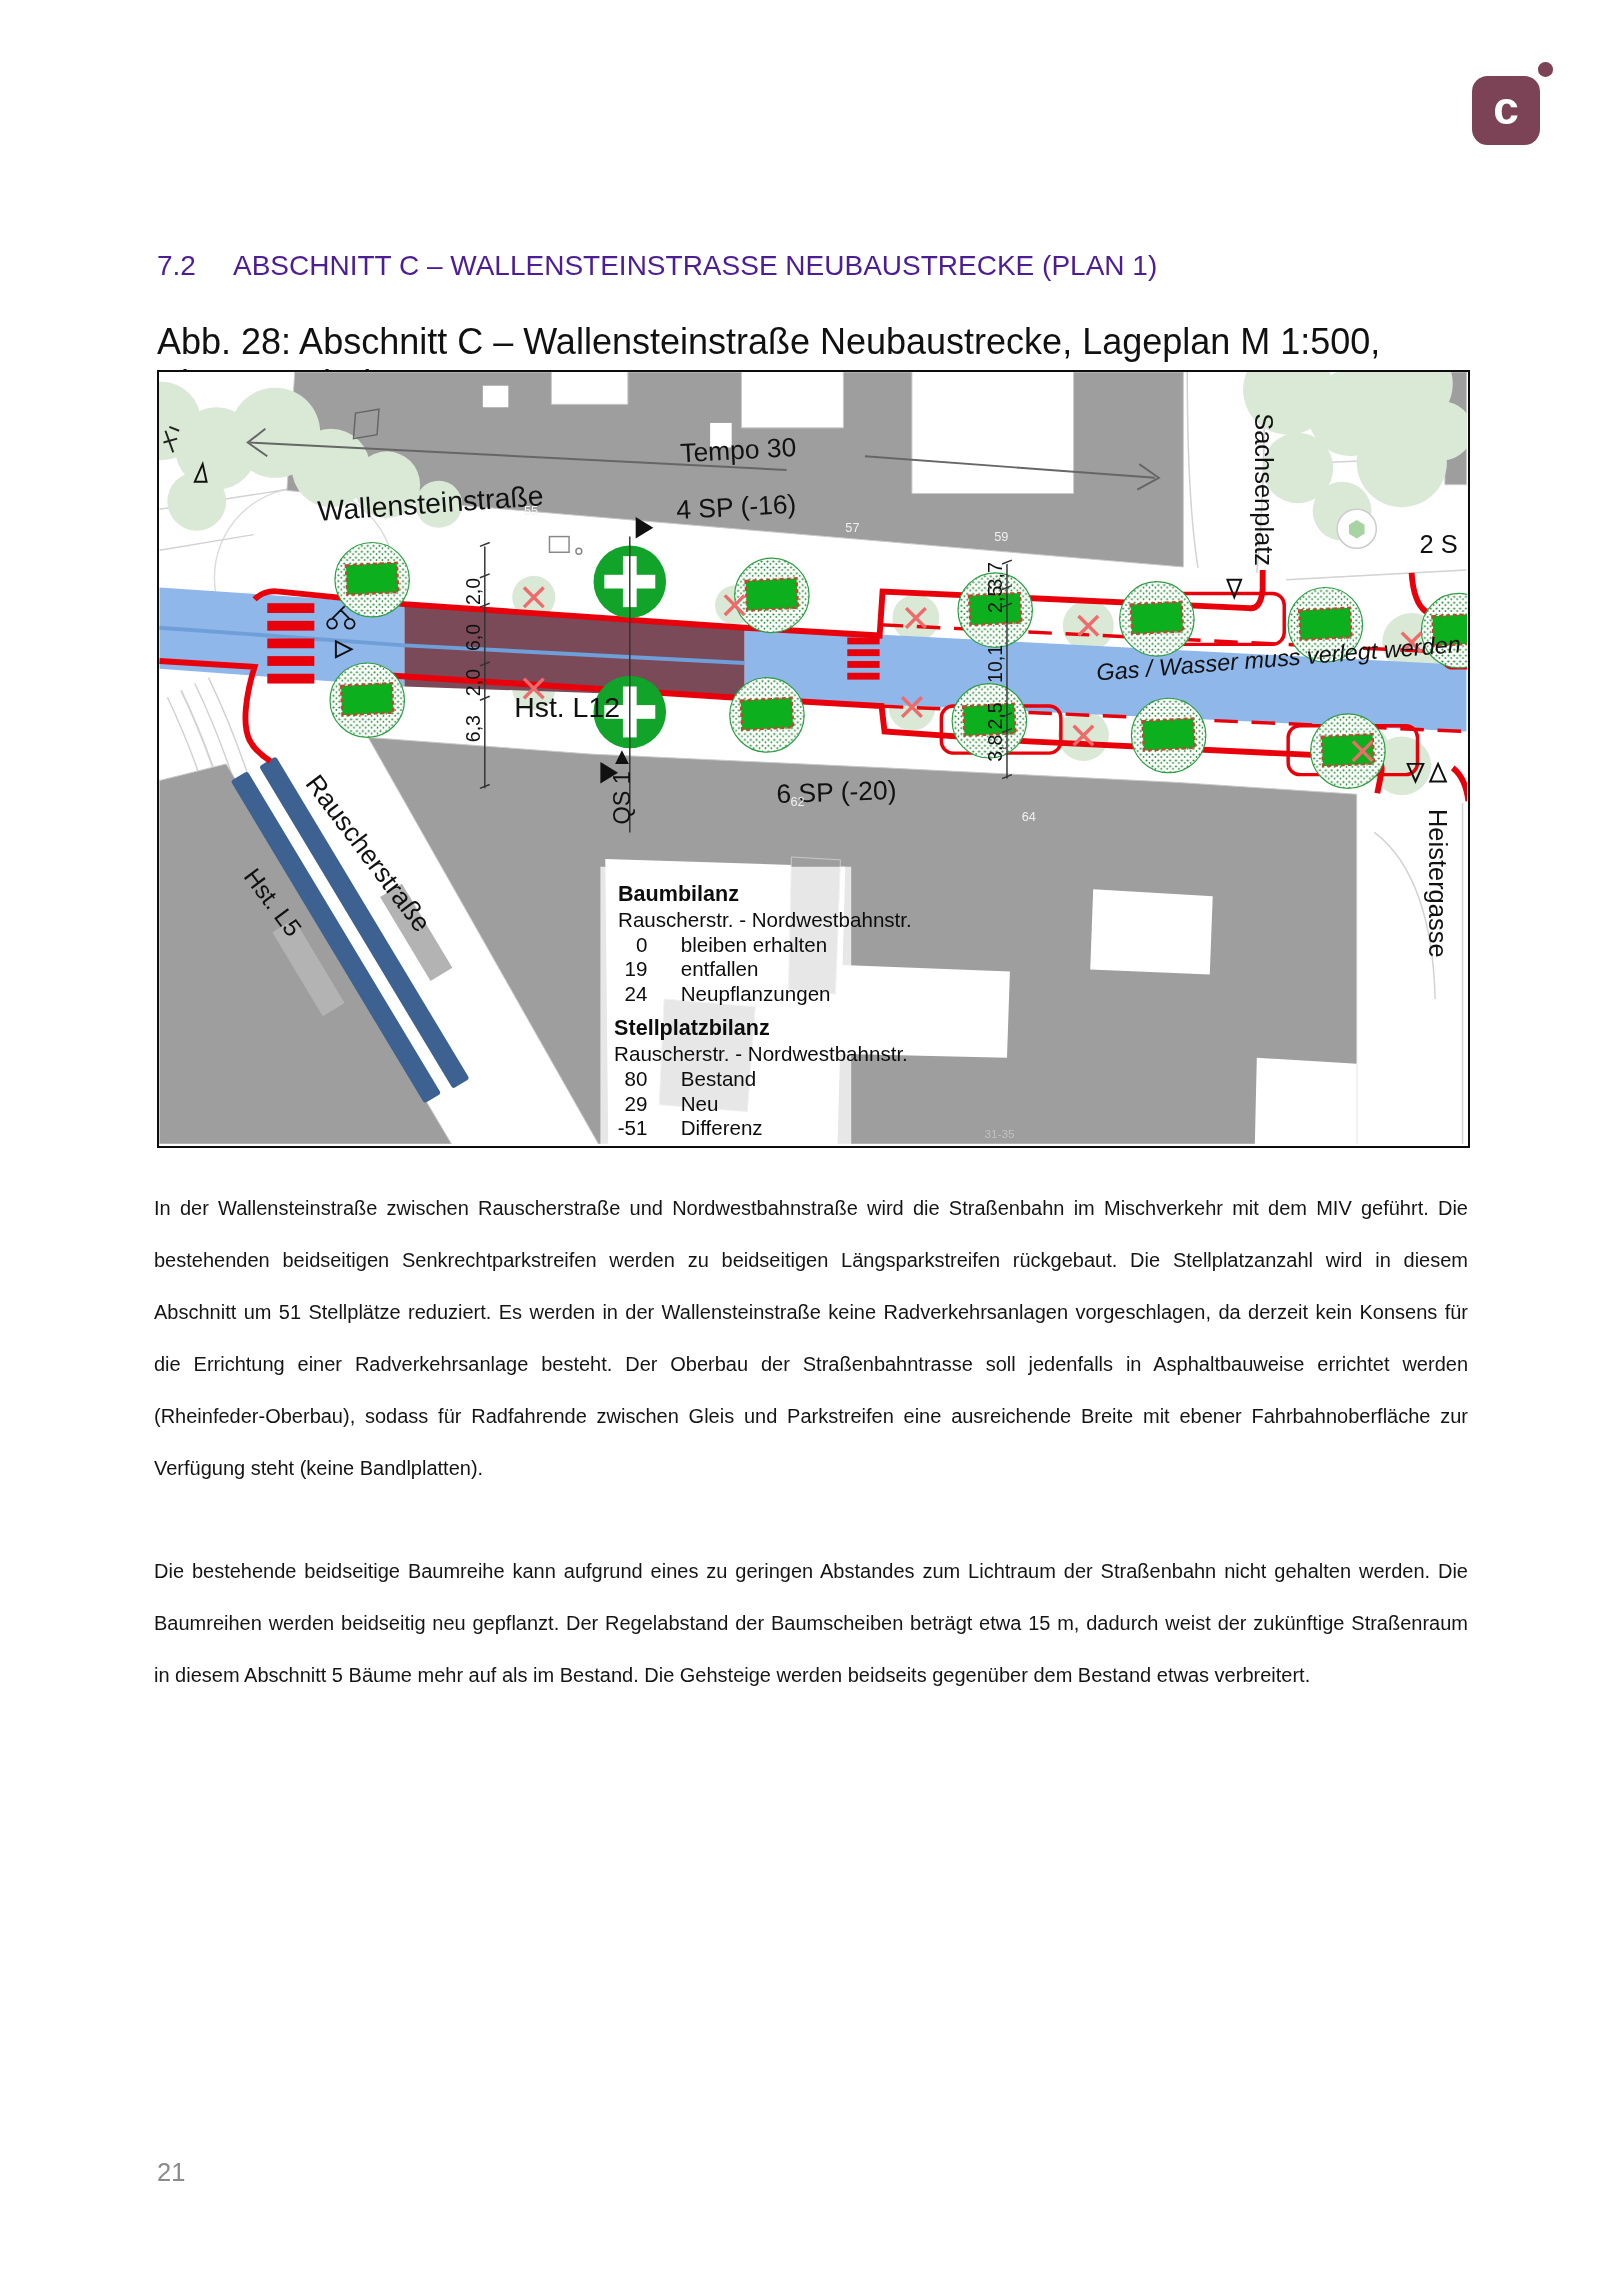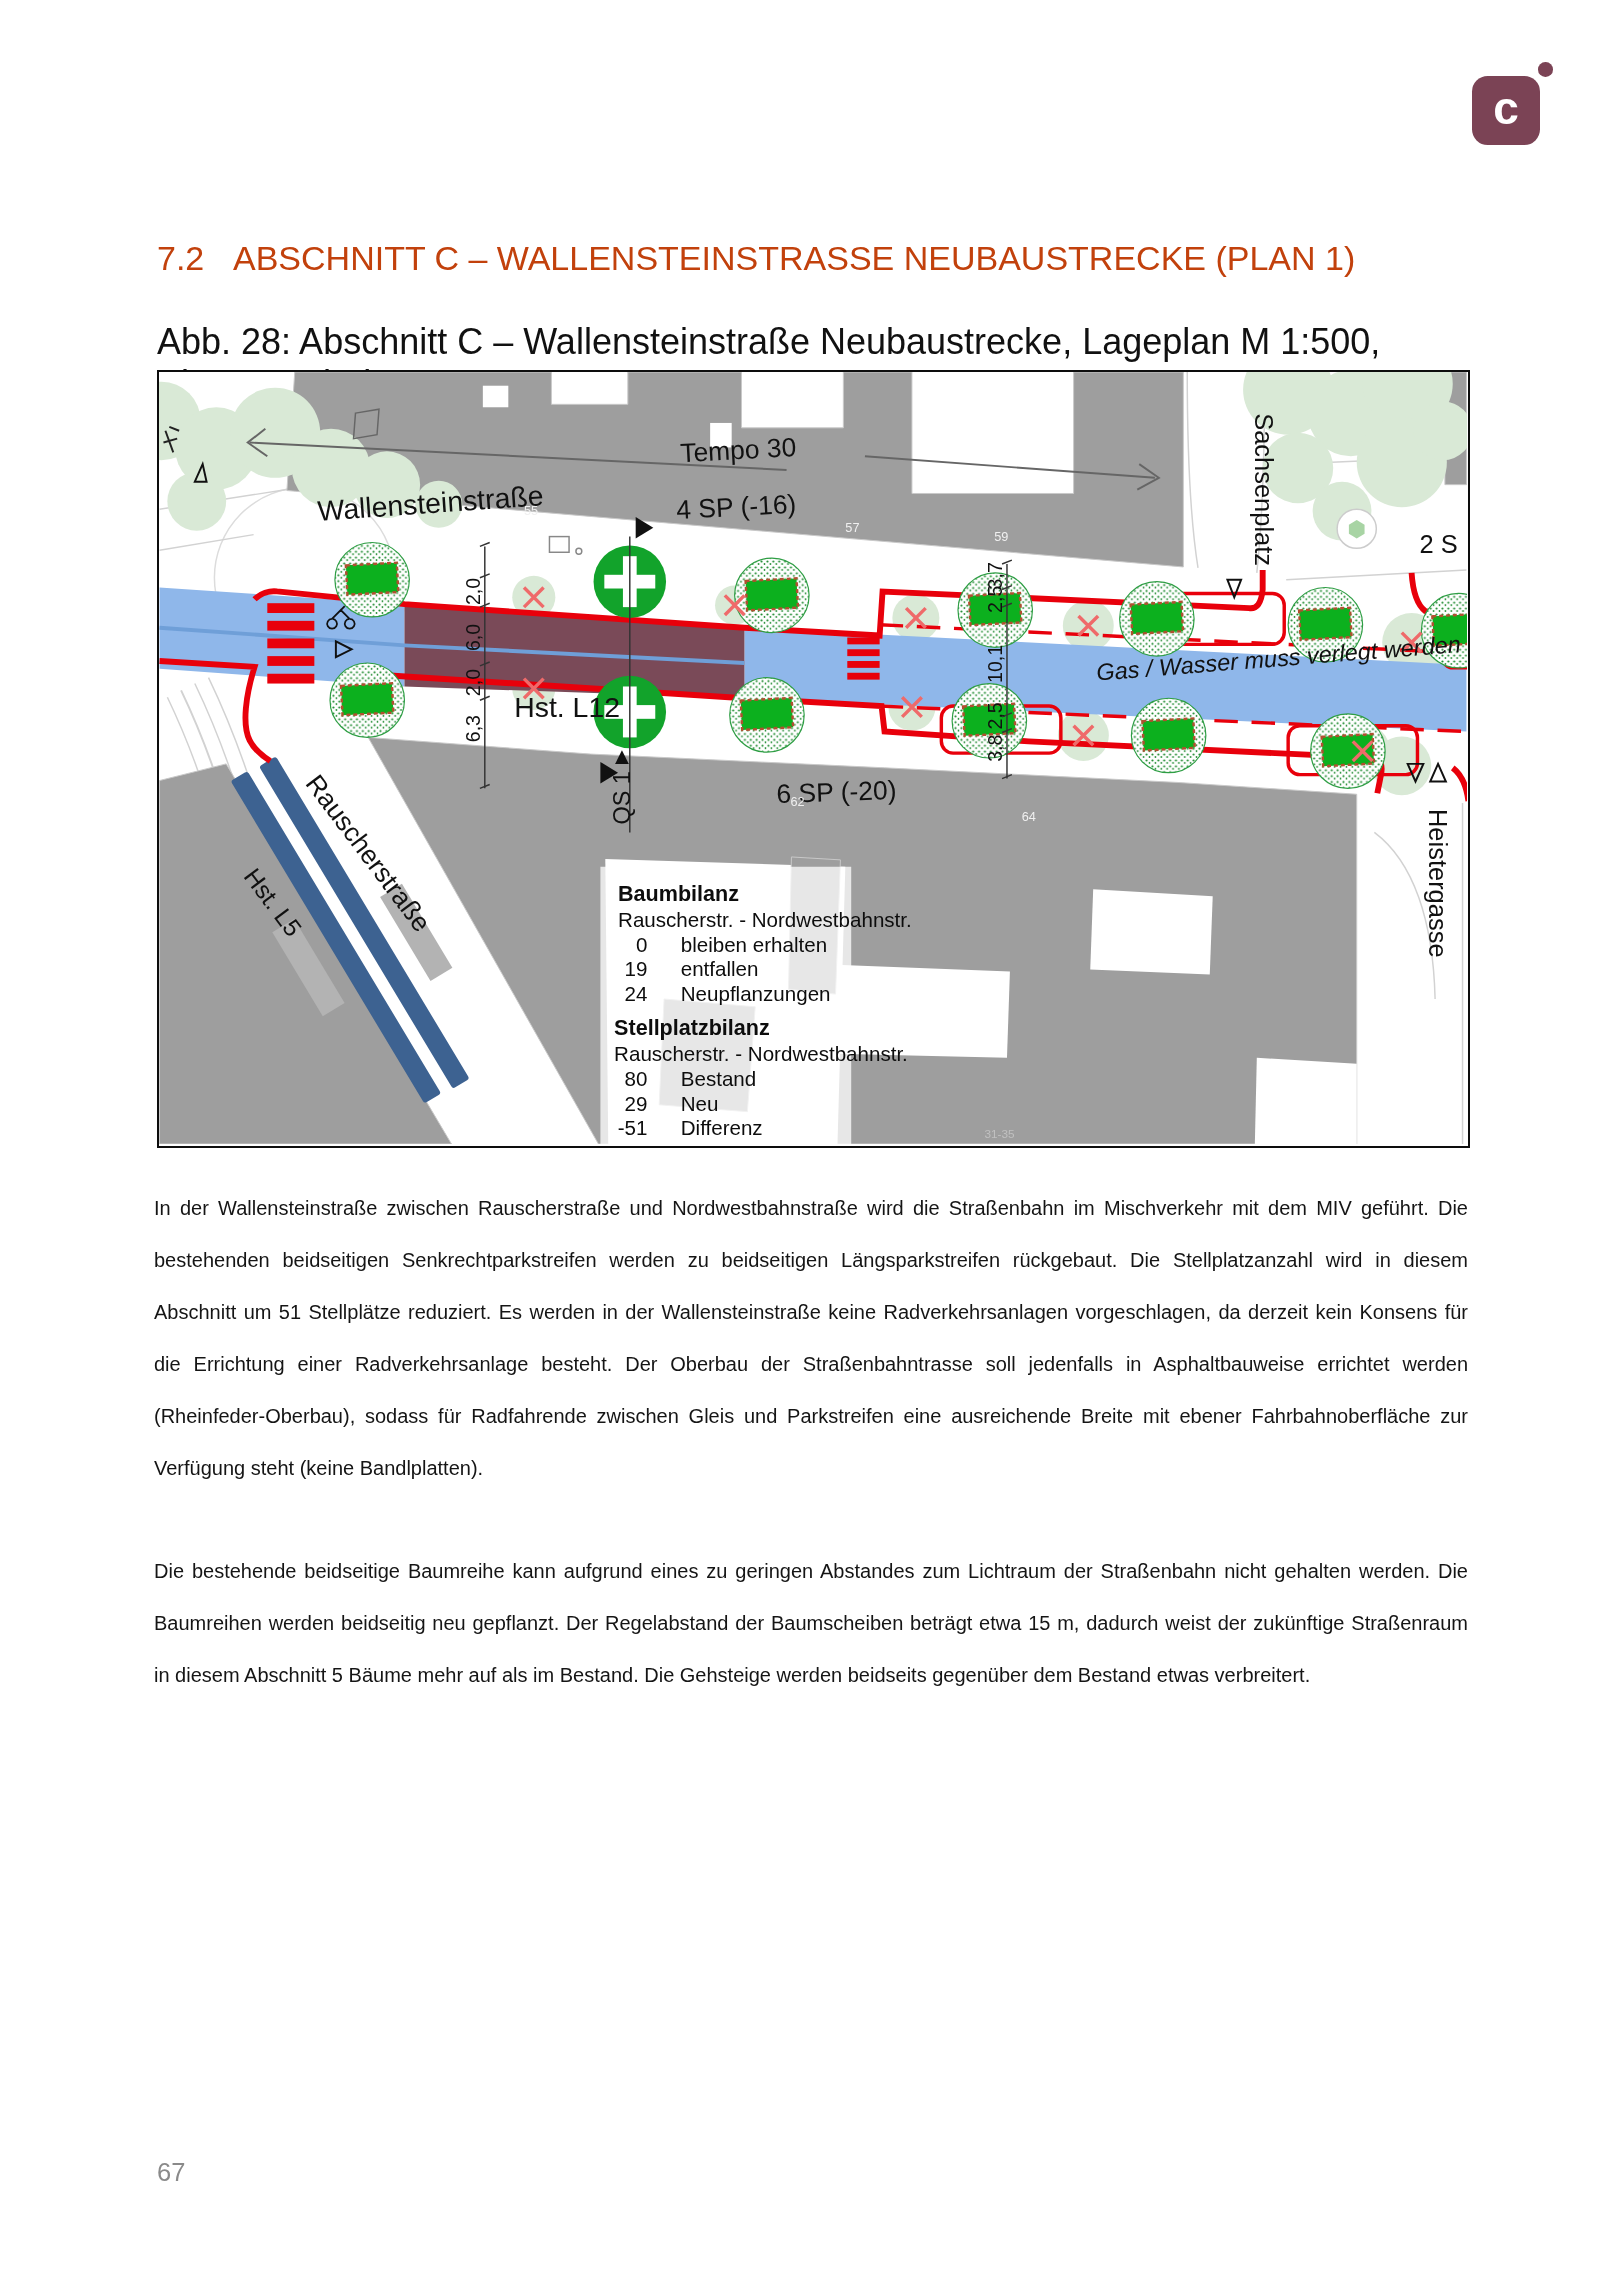--- a/index.html
+++ b/index.html
@@ -3,21 +3,21 @@
 <meta charset="utf-8">
 <style>
   html,body{margin:0;padding:0;}
   body{
     width:1621px;height:2293px;position:relative;background:#ffffff;
     font-family:"Liberation Sans",sans-serif;color:#161616;
   }
   .logo-square{position:absolute;left:1472px;top:76px;width:68px;height:69px;background:#7b4355;border-radius:15.7px;display:flex;align-items:center;justify-content:center;}
   .logo-square span{color:#fff;font-size:46px;font-weight:bold;transform:translateY(-2.9px);}
   .logo-dot{position:absolute;left:1538px;top:62px;width:14.7px;height:14.7px;border-radius:50%;background:#7b4355;}
-  .heading{position:absolute;left:157px;top:239px;width:1318px;font-size:34px;color:#c2410c;white-space:nowrap;}
+  .heading{position:absolute;left:157px;top:250px;width:1318px;font-size:28px;color:#4c1d95;white-space:nowrap;}
   .heading .num{display:inline-block;width:76px;}
   .caption{position:absolute;left:157px;top:321px;font-size:36px;color:#111;}
   .figure{position:absolute;left:157px;top:370px;width:1313px;height:778px;border:2.9px solid #0d0d0d;box-sizing:border-box;background:#fff;overflow:hidden;}
   .figure svg{display:block;}
   .bodytext{position:absolute;left:154px;top:1182px;width:1314px;font-size:20px;line-height:52px;text-align:justify;color:#151515;}
   .bodytext p{margin:0 0 51px 0;}
   .footer{position:absolute;left:157px;top:2158px;width:1313px;display:flex;justify-content:space-between;font-size:25.5px;color:#8a8a8a;}
   text{font-family:"Liberation Sans",sans-serif;}
 </style>
 </head>
@@ -275,17 +275,17 @@
     </g>
   </svg>
   </div>
 
   <div class="bodytext">
     <p>In der Wallensteinstraße zwischen Rauscherstraße und Nordwestbahnstraße wird die Straßenbahn im Mischverkehr mit dem MIV geführt. Die bestehenden beidseitigen Senkrechtparkstreifen werden zu beidseitigen Längsparkstreifen rückgebaut. Die Stellplatzanzahl wird in diesem Abschnitt um 51 Stellplätze reduziert. Es werden in der Wallensteinstraße keine Radverkehrsanlagen vorgeschlagen, da derzeit kein Konsens für die Errichtung einer Radverkehrsanlage besteht. Der Oberbau der Straßenbahntrasse soll jedenfalls in Asphaltbauweise errichtet werden (Rheinfeder-Oberbau), sodass für Radfahrende zwischen Gleis und Parkstreifen eine ausreichende Breite mit ebener Fahrbahnoberfläche zur Verfügung steht (keine Bandlplatten).</p>
     <p>Die bestehende beidseitige Baumreihe kann aufgrund eines zu geringen Abstandes zum Lichtraum der Straßenbahn nicht gehalten werden. Die Baumreihen werden beidseitig neu gepflanzt. Der Regelabstand der Baumscheiben beträgt etwa 15 m, dadurch weist der zukünftige Straßenraum in diesem Abschnitt 5 Bäume mehr auf als im Bestand. Die Gehsteige werden beidseits gegenüber dem Bestand etwas verbreitert.</p>
   </div>
 
   <div class="footer">
-    <span>67</span>
+    <span>21</span>
   </div>
 
 </div>
 
 
 </body></html>

